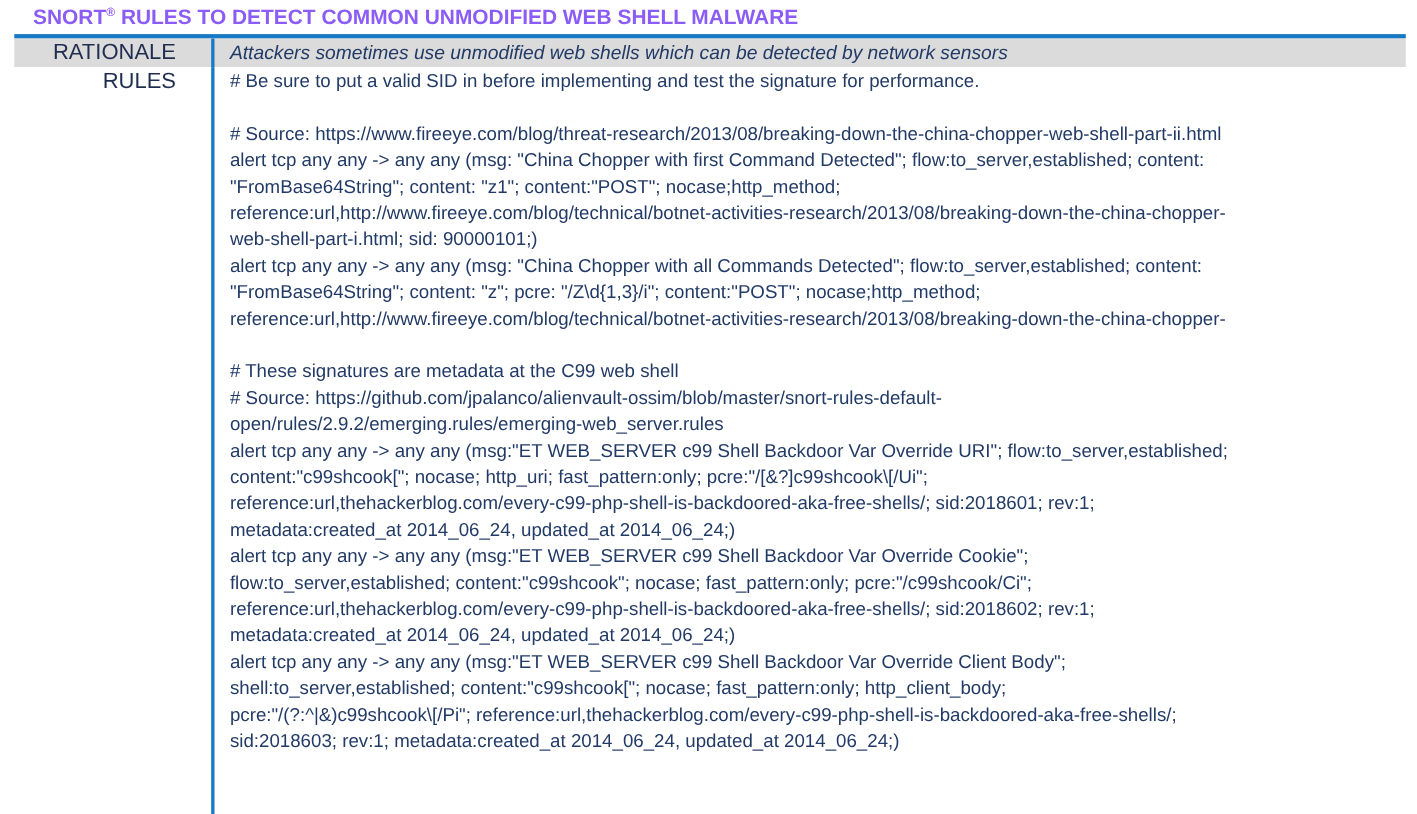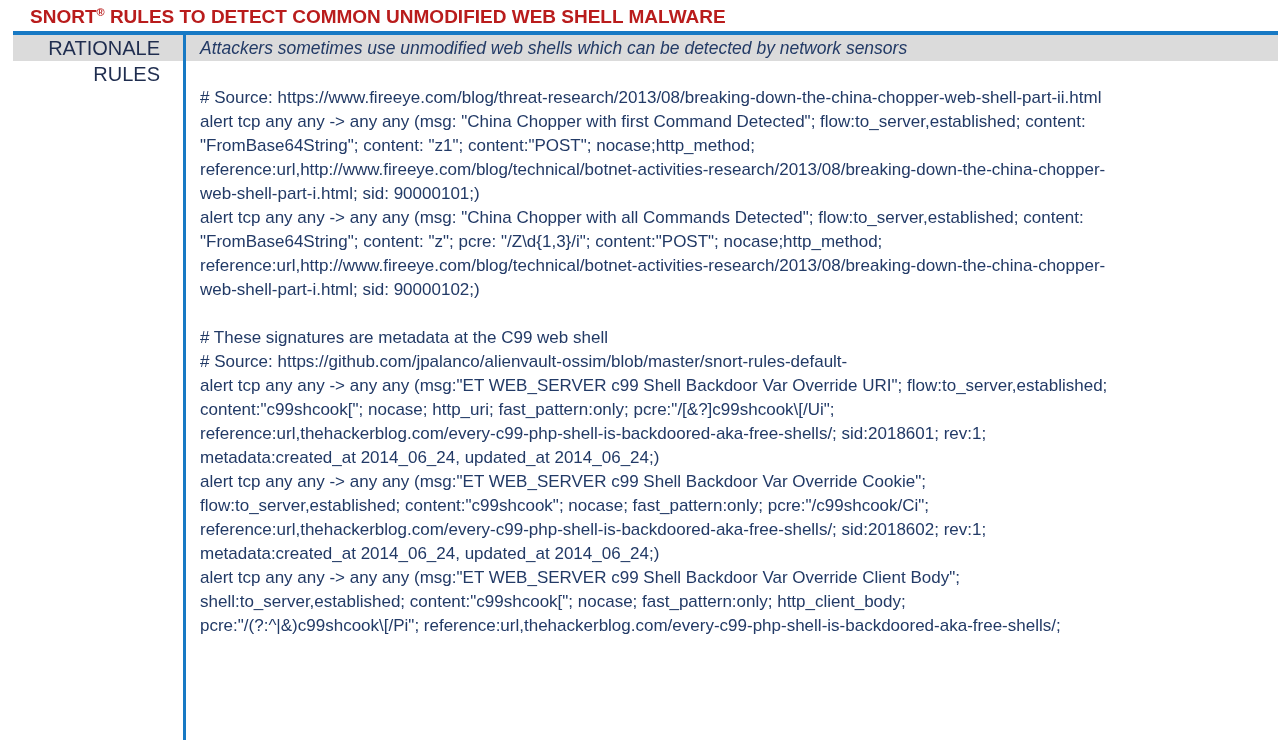--- a/index.html
+++ b/index.html
@@ -16,21 +16,21 @@
     overflow: hidden;
   }
   .title {
     position: absolute;
     left: 30px;
     top: 5px;
     margin: 0;
     font-size: 19px;
     line-height: 24px;
     font-weight: bold;
-    color: #b91c1c;
+    color: #8b5cf6;
     white-space: pre;
   }
   .title sup {
     font-size: 11px;
     vertical-align: super;
     line-height: 0;
   }
   .rules-table {
     position: absolute;
     left: 13px;
@@ -49,39 +49,40 @@
     background: #DBDBDB;
     height: 26px;
   }
   .rules-row {
     background: #ffffff;
     height: 705px;
   }
   .label-cell {
     flex: 0 0 147px;
     width: 147px;
-    padding-right: 23px;
+    padding-right: 4px;
     text-align: right;
     color: #1F2D4F;
     font-size: 20px;
     white-space: pre;
   }
   .rationale-row .label-cell {
     line-height: 26px;
   }
   .rules-row .label-cell {
     line-height: 24px;
     padding-top: 1px;
   }
   .content-cell {
     flex: 1 1 auto;
     border-left: 3px solid #1779C4;
     padding-left: 14px;
     color: #223A66;
     overflow: hidden;
+    margin-left: 28px;
   }
   .rationale-content {
     font-style: italic;
     font-size: 17.5px;
     line-height: 26px;
     white-space: pre;
   }
   .rules-content {
     font-size: 17px;
     padding-top: 1px;
@@ -103,41 +104,43 @@
     <div class="blue-rule"></div>
 
     <div class="row rationale-row">
       <div class="label-cell">RATIONALE</div>
       <div class="content-cell rationale-content">Attackers sometimes use unmodified web shells which can be detected by network sensors</div>
     </div>
 
     <div class="row rules-row">
       <div class="label-cell">RULES</div>
       <div class="content-cell rules-content">
+          <div class="rule-line"># Be sure to put a valid SID in before implementing and test the signature for performance.</div>
           <div class="rule-line"></div>
           <div class="rule-line"># Source: https://www.fireeye.com/blog/threat-research/2013/08/breaking-down-the-china-chopper-web-shell-part-ii.html</div>
           <div class="rule-line">alert tcp any any -&gt; any any (msg: "China Chopper with first Command Detected"; flow:to_server,established; content:</div>
           <div class="rule-line">"FromBase64String"; content: "z1"; content:"POST"; nocase;http_method;</div>
           <div class="rule-line">reference:url,http://www.fireeye.com/blog/technical/botnet-activities-research/2013/08/breaking-down-the-china-chopper-</div>
           <div class="rule-line">web-shell-part-i.html; sid: 90000101;)</div>
           <div class="rule-line">alert tcp any any -&gt; any any (msg: "China Chopper with all Commands Detected"; flow:to_server,established; content:</div>
           <div class="rule-line">"FromBase64String"; content: "z"; pcre: "/Z\d{1,3}/i"; content:"POST"; nocase;http_method;</div>
           <div class="rule-line">reference:url,http://www.fireeye.com/blog/technical/botnet-activities-research/2013/08/breaking-down-the-china-chopper-</div>
-          <div class="rule-line">web-shell-part-i.html; sid: 90000102;)</div>
           <div class="rule-line"></div>
           <div class="rule-line"># These signatures are metadata at the C99 web shell</div>
           <div class="rule-line"># Source: https://github.com/jpalanco/alienvault-ossim/blob/master/snort-rules-default-</div>
+          <div class="rule-line">open/rules/2.9.2/emerging.rules/emerging-web_server.rules</div>
           <div class="rule-line">alert tcp any any -&gt; any any (msg:"ET WEB_SERVER c99 Shell Backdoor Var Override URI"; flow:to_server,established;</div>
           <div class="rule-line">content:"c99shcook["; nocase; http_uri; fast_pattern:only; pcre:"/[&amp;?]c99shcook\[/Ui";</div>
           <div class="rule-line">reference:url,thehackerblog.com/every-c99-php-shell-is-backdoored-aka-free-shells/; sid:2018601; rev:1;</div>
           <div class="rule-line">metadata:created_at 2014_06_24, updated_at 2014_06_24;)</div>
           <div class="rule-line">alert tcp any any -&gt; any any (msg:"ET WEB_SERVER c99 Shell Backdoor Var Override Cookie";</div>
           <div class="rule-line">flow:to_server,established; content:"c99shcook"; nocase; fast_pattern:only; pcre:"/c99shcook/Ci";</div>
           <div class="rule-line">reference:url,thehackerblog.com/every-c99-php-shell-is-backdoored-aka-free-shells/; sid:2018602; rev:1;</div>
           <div class="rule-line">metadata:created_at 2014_06_24, updated_at 2014_06_24;)</div>
           <div class="rule-line">alert tcp any any -&gt; any any (msg:"ET WEB_SERVER c99 Shell Backdoor Var Override Client Body";</div>
           <div class="rule-line">shell:to_server,established; content:"c99shcook["; nocase; fast_pattern:only; http_client_body;</div>
           <div class="rule-line">pcre:"/(?:^|&amp;)c99shcook\[/Pi"; reference:url,thehackerblog.com/every-c99-php-shell-is-backdoored-aka-free-shells/;</div>
+          <div class="rule-line">sid:2018603; rev:1; metadata:created_at 2014_06_24, updated_at 2014_06_24;)</div>
         </div>
     </div>
   </div>
 
 </div>
 
 </body></html>

